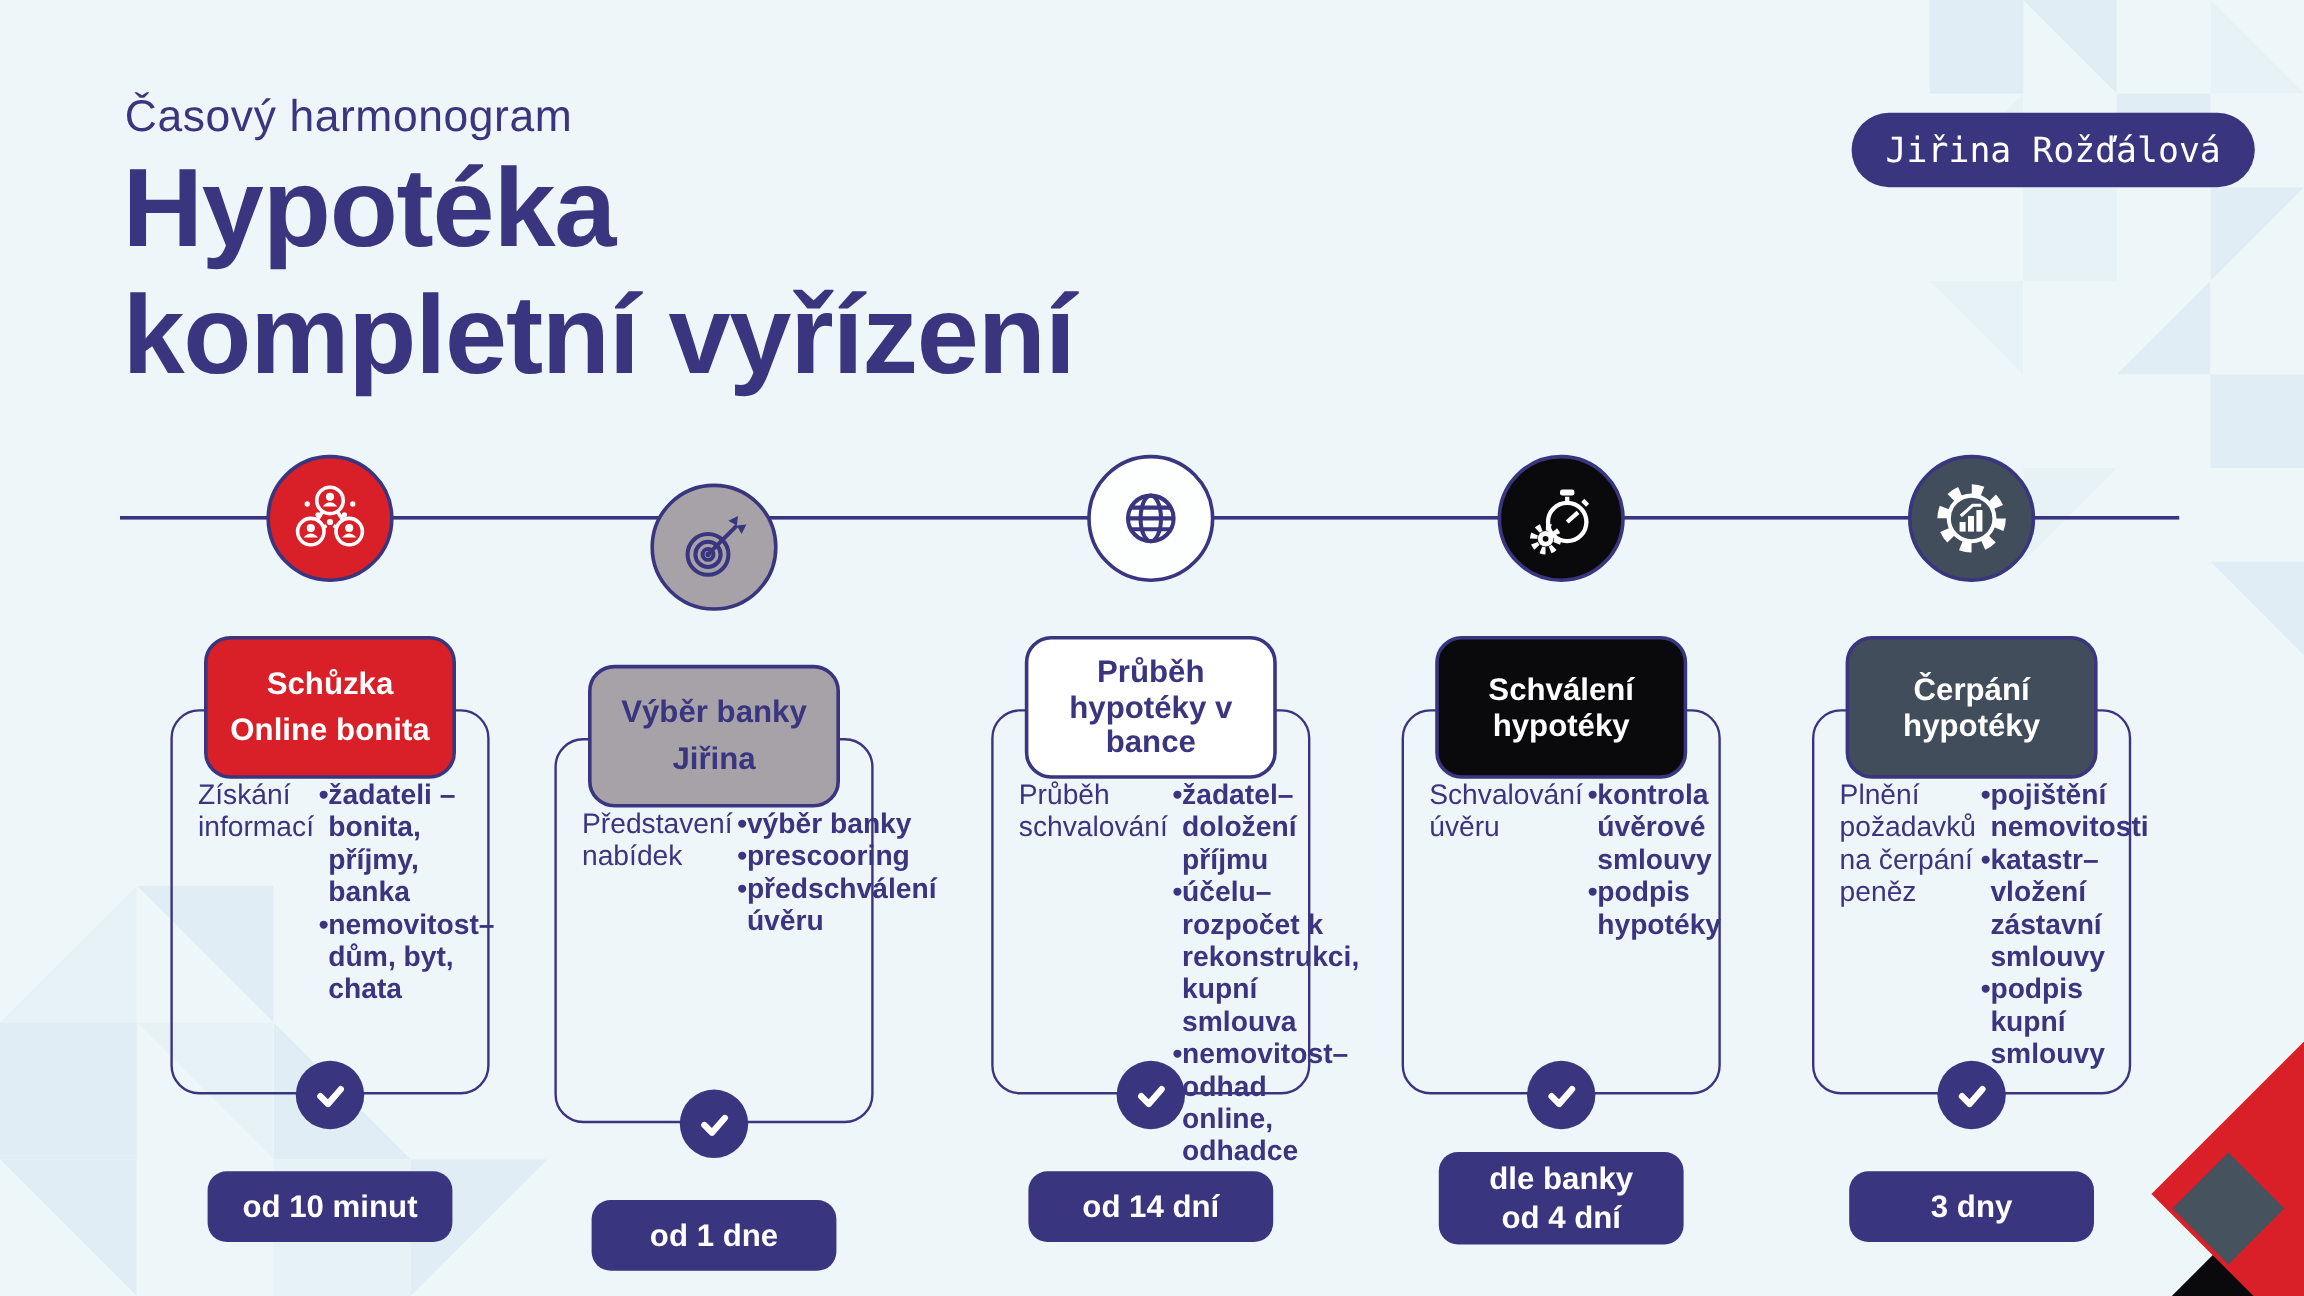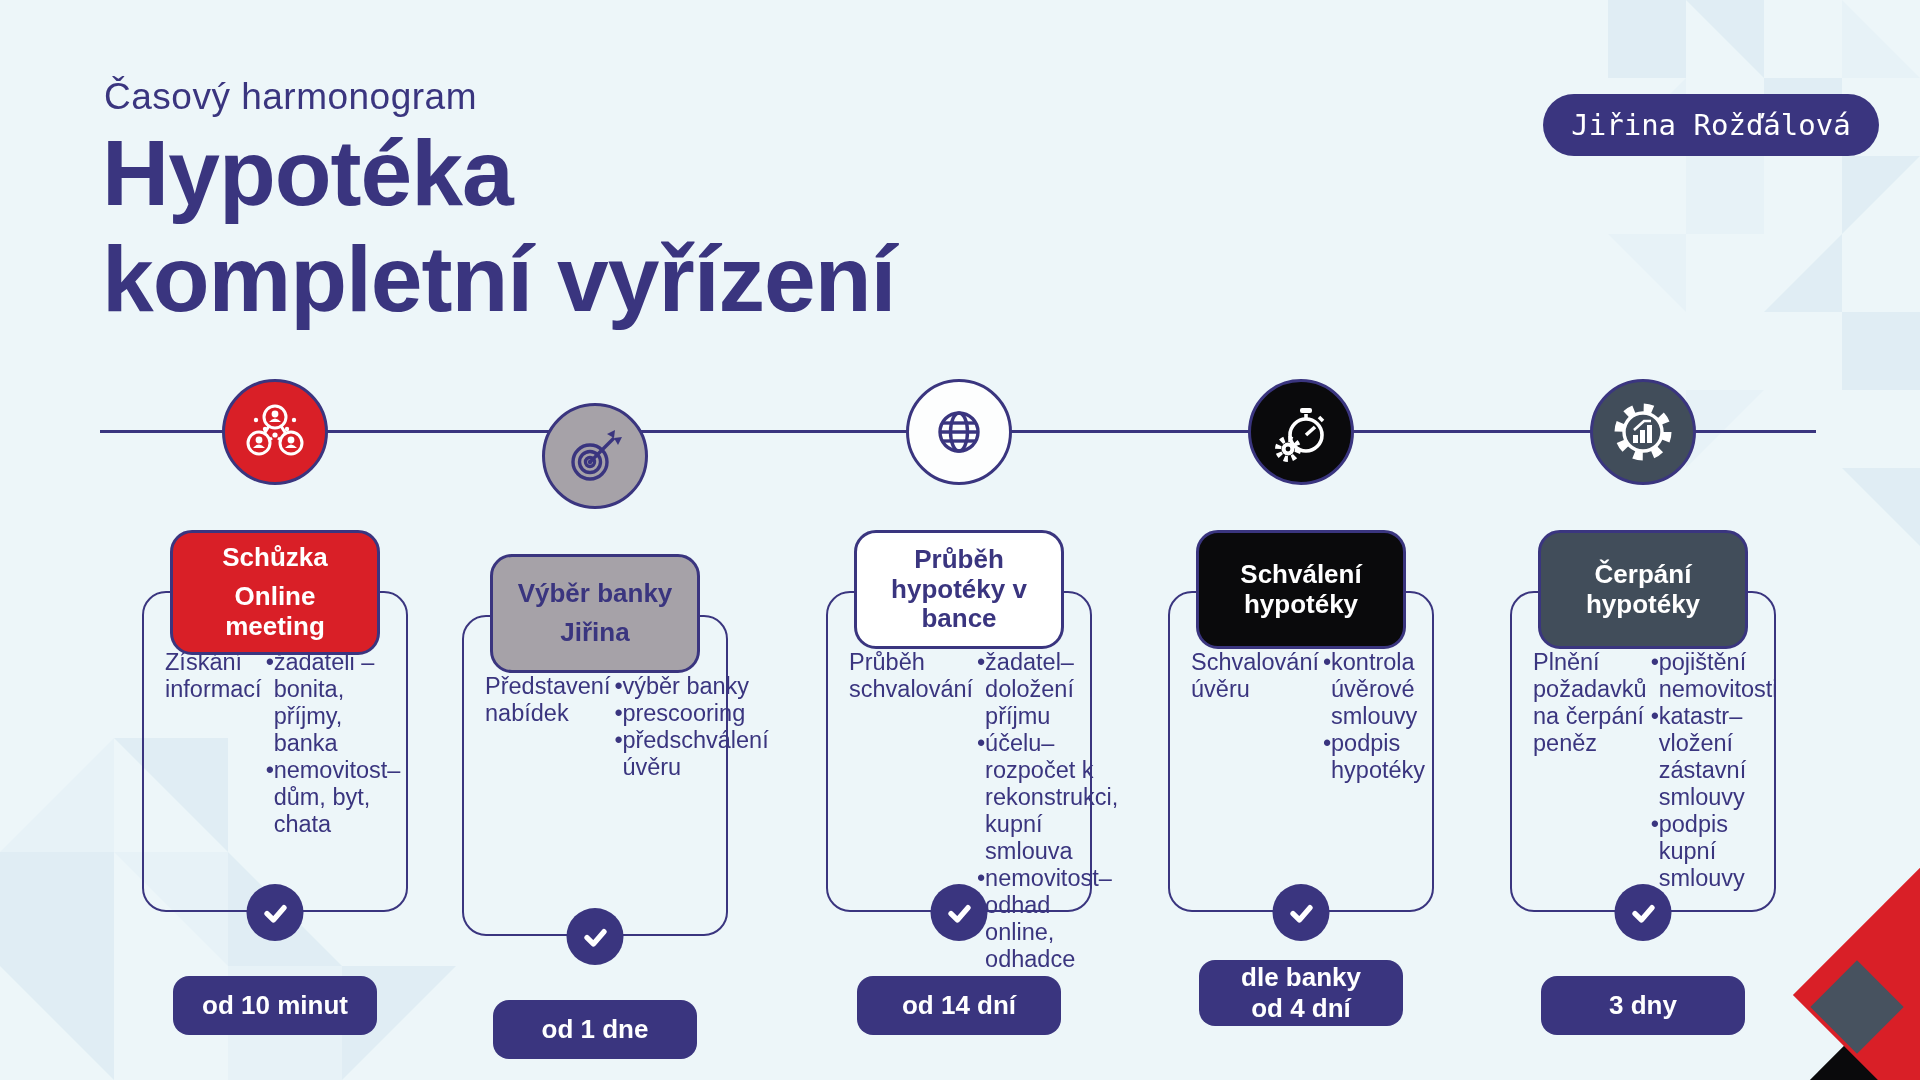--- a/index.html
+++ b/index.html
@@ -42,31 +42,31 @@
                display:flex;flex-direction:column;align-items:center;justify-content:center;
                gap:9px;text-align:center;font-size:26px;font-weight:700;line-height:1.15;
                padding:10px 10px;z-index:6;}
   .body-card{position:absolute;left:50%;transform:translateX(-50%);top:591px;width:266px;height:321px;
              border:2px solid #3a357f;border-radius:24px;box-sizing:border-box;z-index:3;}
   .body-text{position:absolute;left:50%;transform:translateX(-50%);top:649px;width:268px;height:258px;
              color:#3a357f;font-size:23.5px;line-height:27px;display:flex;
              justify-content:flex-start;z-index:5;box-sizing:border-box;padding:0 2px;}
   .body-heading{margin-left:22px;}
   ul.bullets{margin:0;padding:0;list-style:none;}
-  ul.bullets li{position:relative;padding-left:12px;}
+  ul.bullets li{position:relative;padding-left:12px;font-weight:bold;}
   ul.bullets li::before{content:"•";position:absolute;left:4px;top:0;}
 
   .check{position:absolute;left:50%;transform:translateX(-50%);top:884px;width:57px;height:57px;
          border-radius:50%;background:#3a357f;display:flex;align-items:center;justify-content:center;
          z-index:6;}
   .pill{position:absolute;left:50%;transform:translateX(-50%);top:976px;min-width:204px;height:59px;
         border-radius:16px;background:#3a357f;color:#fff;font-size:26px;font-weight:700;
         display:flex;flex-direction:column;align-items:center;justify-content:center;
         padding:0 22px;box-sizing:border-box;white-space:nowrap;line-height:1.2;z-index:5;}
-  .pill.two-line{top:960px;height:66px;text-align:right;}
+  .pill.two-line{top:960px;height:77px;text-align:right;}
   .defs{position:absolute;width:0;height:0;overflow:hidden;}
 </style>
 </head>
 <body>
 
 <svg class="defs" xmlns="http://www.w3.org/2000/svg">
   <defs>
     <g id="people-network-icon">
       <g fill="none" stroke="currentColor" stroke-width="3">
         <circle cx="32" cy="17" r="11"></circle>
@@ -182,21 +182,21 @@
   <div class="timeline-line"></div>
   <div id="steps-root">
   <div class="step" style="left: 104px;">
     <div class="circle" style="background: rgb(217, 31, 39); color: rgb(255, 255, 255);">
       <svg viewBox="0 0 64 64">
             <use href="#people-network-icon"></use>
           </svg>
     </div>
     <div class="header-card" style="background: rgb(217, 31, 39); color: rgb(255, 255, 255);">
           <div>Schůzka</div>
-          <div>Online meeting</div>
+          <div>Online bonita</div>
         </div>
     <div class="body-card"></div>
     <div class="body-text">
       <div class="body-heading">Získání informací</div>
       <ul class="bullets">
             <li>žadateli – bonita, příjmy, banka</li>
             <li>nemovitost– dům, byt, chata</li>
           </ul>
     </div>
     <div class="check">

